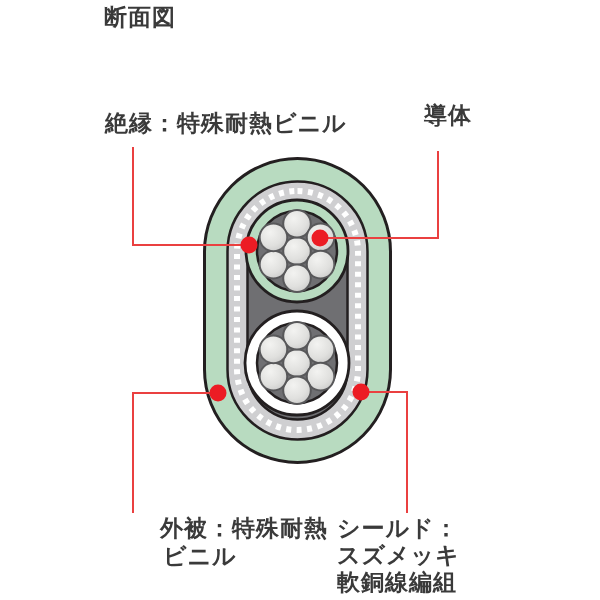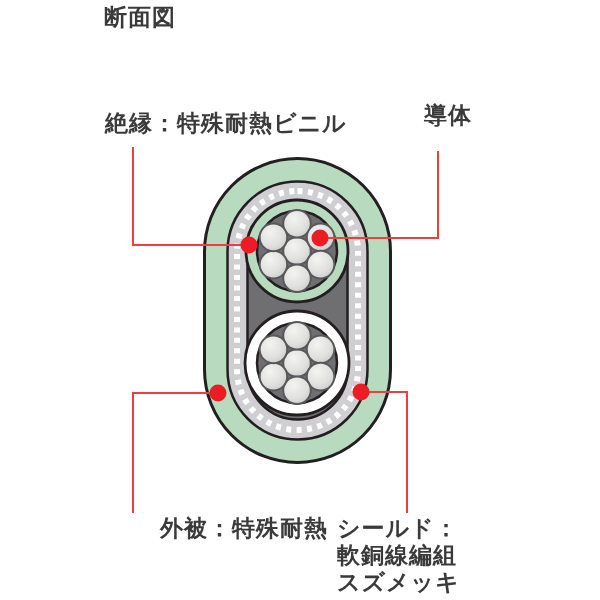--- a/index.html
+++ b/index.html
@@ -110,20 +110,21 @@
     <circle class="callout-dot" cx="361" cy="392" r="8.5"></circle>
   </svg>
 
   <div class="txt title">断面図</div>
 
   <div class="txt label-insulation">絶縁：特殊耐熱ビニル</div>
 
   <div class="txt label-conductor">導体</div>
 
   <div class="txt label-sheath-1">外被：特殊耐熱</div>
+  <div class="txt label-sheath-2">ビニル</div>
 
   <div class="txt label-shield">
     <div>シールド：</div>
+    <div>スズメッキ</div>
     <div>軟銅線編組</div>
-    <div>スズメッキ</div>
   </div>
 
 </div>
 
 </body></html>

